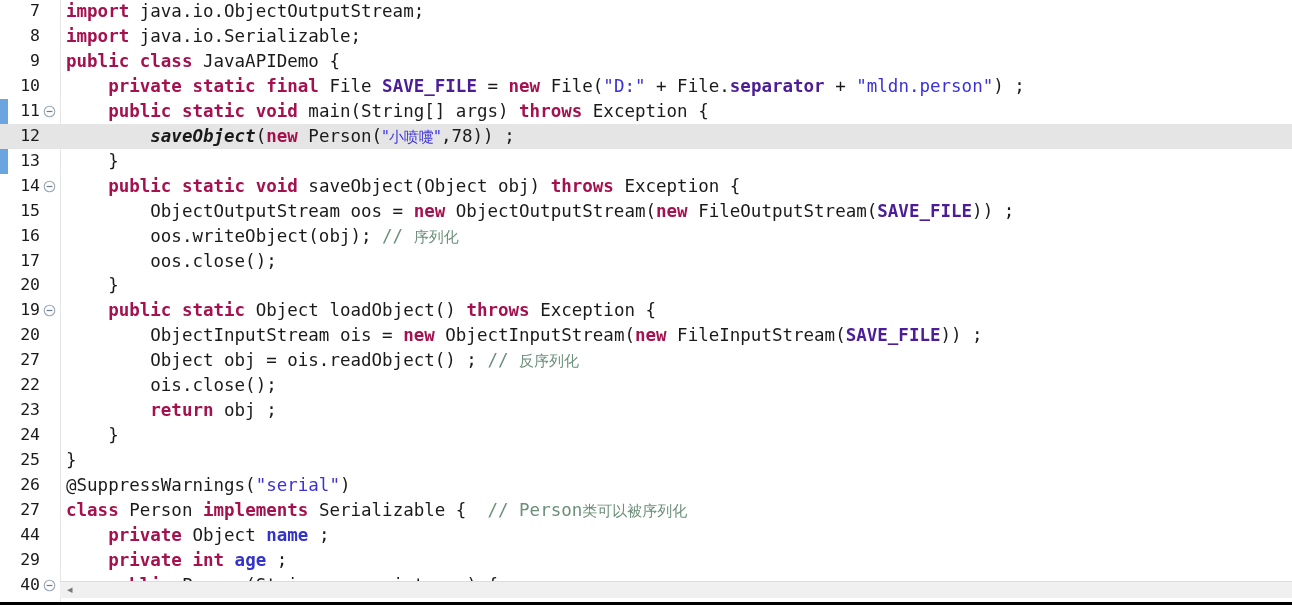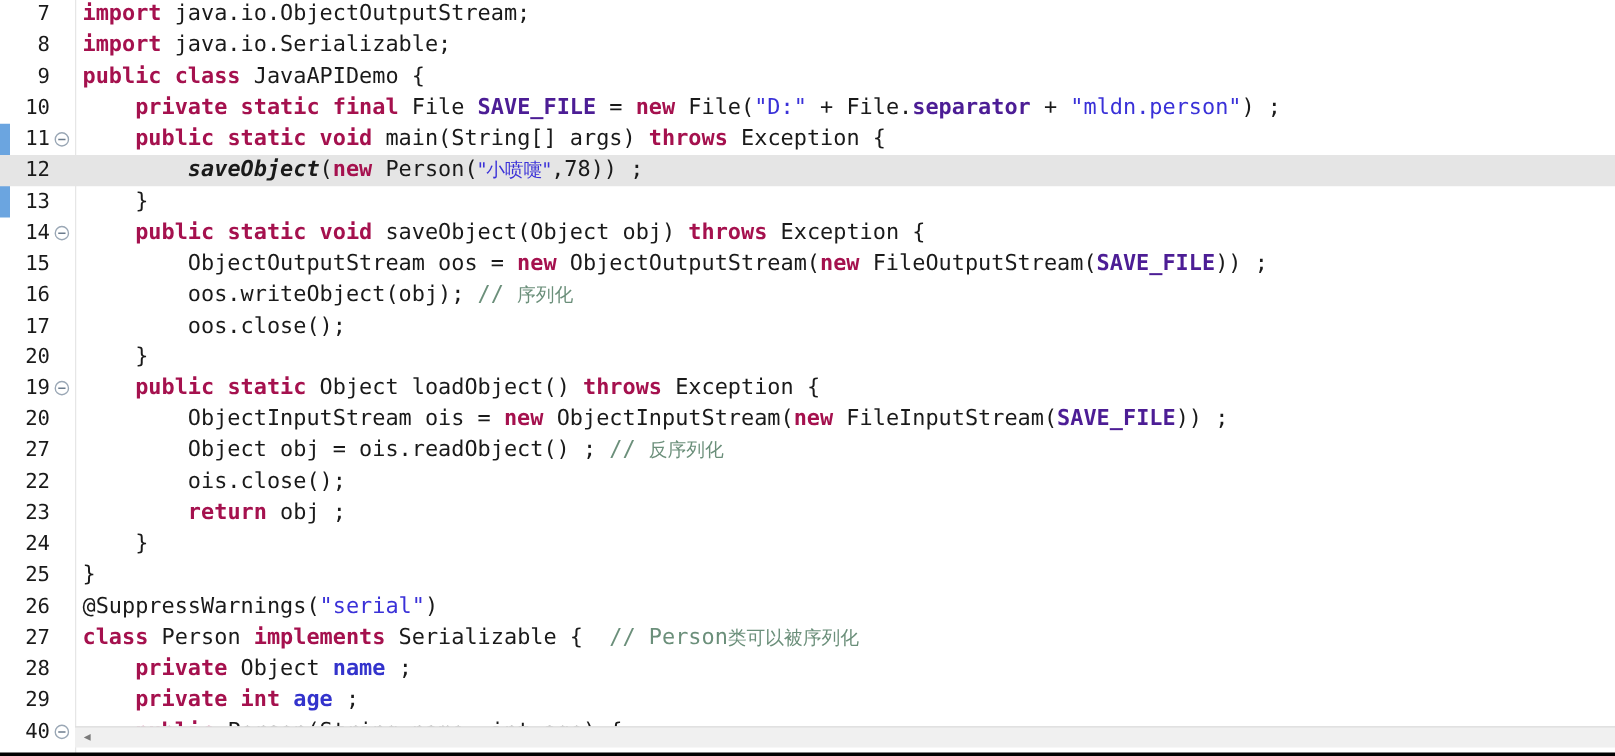--- a/index.html
+++ b/index.html
@@ -139,21 +139,21 @@
               <line x1="3.6" y1="6.5" x2="9.4" y2="6.5" stroke="#6b7b8c" stroke-width="1.2"></line>
             </svg></span></div><div class="code"><span class="plain">    </span><span class="kw">public static</span><span class="plain"> Object loadObject() </span><span class="kw">throws</span><span class="plain"> Exception {</span></div></div>
       <div class="line" style="position: absolute; left: 0px; right: 0px; top: 323.35px;"><div class="gutter"><span class="num">20</span><span class="fold"></span></div><div class="code"><span class="plain">        ObjectInputStream ois = </span><span class="kw">new</span><span class="plain"> ObjectInputStream(</span><span class="kw">new</span><span class="plain"> FileInputStream(</span><span class="fld">SAVE_FILE</span><span class="plain">)) ;</span></div></div>
       <div class="line" style="position: absolute; left: 0px; right: 0px; top: 348.3px;"><div class="gutter"><span class="num">27</span><span class="fold"></span></div><div class="code"><span class="plain">        Object obj = ois.readObject() ; </span><span class="cmt">// </span><span class="cmt cn">反序列化</span></div></div>
       <div class="line" style="position: absolute; left: 0px; right: 0px; top: 373.25px;"><div class="gutter"><span class="num">22</span><span class="fold"></span></div><div class="code"><span class="plain">        ois.close();</span></div></div>
       <div class="line" style="position: absolute; left: 0px; right: 0px; top: 398.2px;"><div class="gutter"><span class="num">23</span><span class="fold"></span></div><div class="code"><span class="plain">        </span><span class="kw">return</span><span class="plain"> obj ;</span></div></div>
       <div class="line" style="position: absolute; left: 0px; right: 0px; top: 423.15px;"><div class="gutter"><span class="num">24</span><span class="fold"></span></div><div class="code"><span class="plain">    }</span></div></div>
       <div class="line" style="position: absolute; left: 0px; right: 0px; top: 448.1px;"><div class="gutter"><span class="num">25</span><span class="fold"></span></div><div class="code"><span class="plain">}</span></div></div>
       <div class="line" style="position: absolute; left: 0px; right: 0px; top: 473.05px;"><div class="gutter"><span class="num">26</span><span class="fold"></span></div><div class="code"><span class="plain">@SuppressWarnings(</span><span class="str">"serial"</span><span class="plain">)</span></div></div>
       <div class="line" style="position: absolute; left: 0px; right: 0px; top: 498px;"><div class="gutter"><span class="num">27</span><span class="fold"></span></div><div class="code"><span class="kw">class</span><span class="plain"> Person </span><span class="kw">implements</span><span class="plain"> Serializable {  </span><span class="cmt">// Person</span><span class="cmt cn">类可以被序列化</span></div></div>
-      <div class="line" style="position: absolute; left: 0px; right: 0px; top: 522.95px;"><div class="gutter"><span class="num">28</span><span class="fold"></span></div><div class="code"><span class="plain">    </span><span class="kw">private</span><span class="plain"> Object </span><span class="var">name</span><span class="plain"> ;</span></div></div>
+      <div class="line" style="position: absolute; left: 0px; right: 0px; top: 522.95px;"><div class="gutter"><span class="num">44</span><span class="fold"></span></div><div class="code"><span class="plain">    </span><span class="kw">private</span><span class="plain"> Object </span><span class="var">name</span><span class="plain"> ;</span></div></div>
       <div class="line" style="position: absolute; left: 0px; right: 0px; top: 547.9px;"><div class="gutter"><span class="num">29</span><span class="fold"></span></div><div class="code"><span class="plain">    </span><span class="kw">private int</span><span class="plain"> </span><span class="var">age</span><span class="plain"> ;</span></div></div>
       <div class="line" style="position: absolute; left: 0px; right: 0px; top: 572.85px;"><div class="gutter"><span class="num">40</span><span class="fold"><svg width="13" height="13" viewBox="0 0 13 13">
               <circle cx="6.5" cy="6.5" r="5.3" fill="#ffffff" stroke="#9aa7b5" stroke-width="1.1"></circle>
               <line x1="3.6" y1="6.5" x2="9.4" y2="6.5" stroke="#6b7b8c" stroke-width="1.2"></line>
             </svg></span></div><div class="code"><span class="plain">    </span><span class="kw">public</span><span class="plain"> Person(String name, int age) {</span></div></div>
     </div>
 
   <div class="hscroll">
     <div class="left-arrow">◂</div>
   </div>

